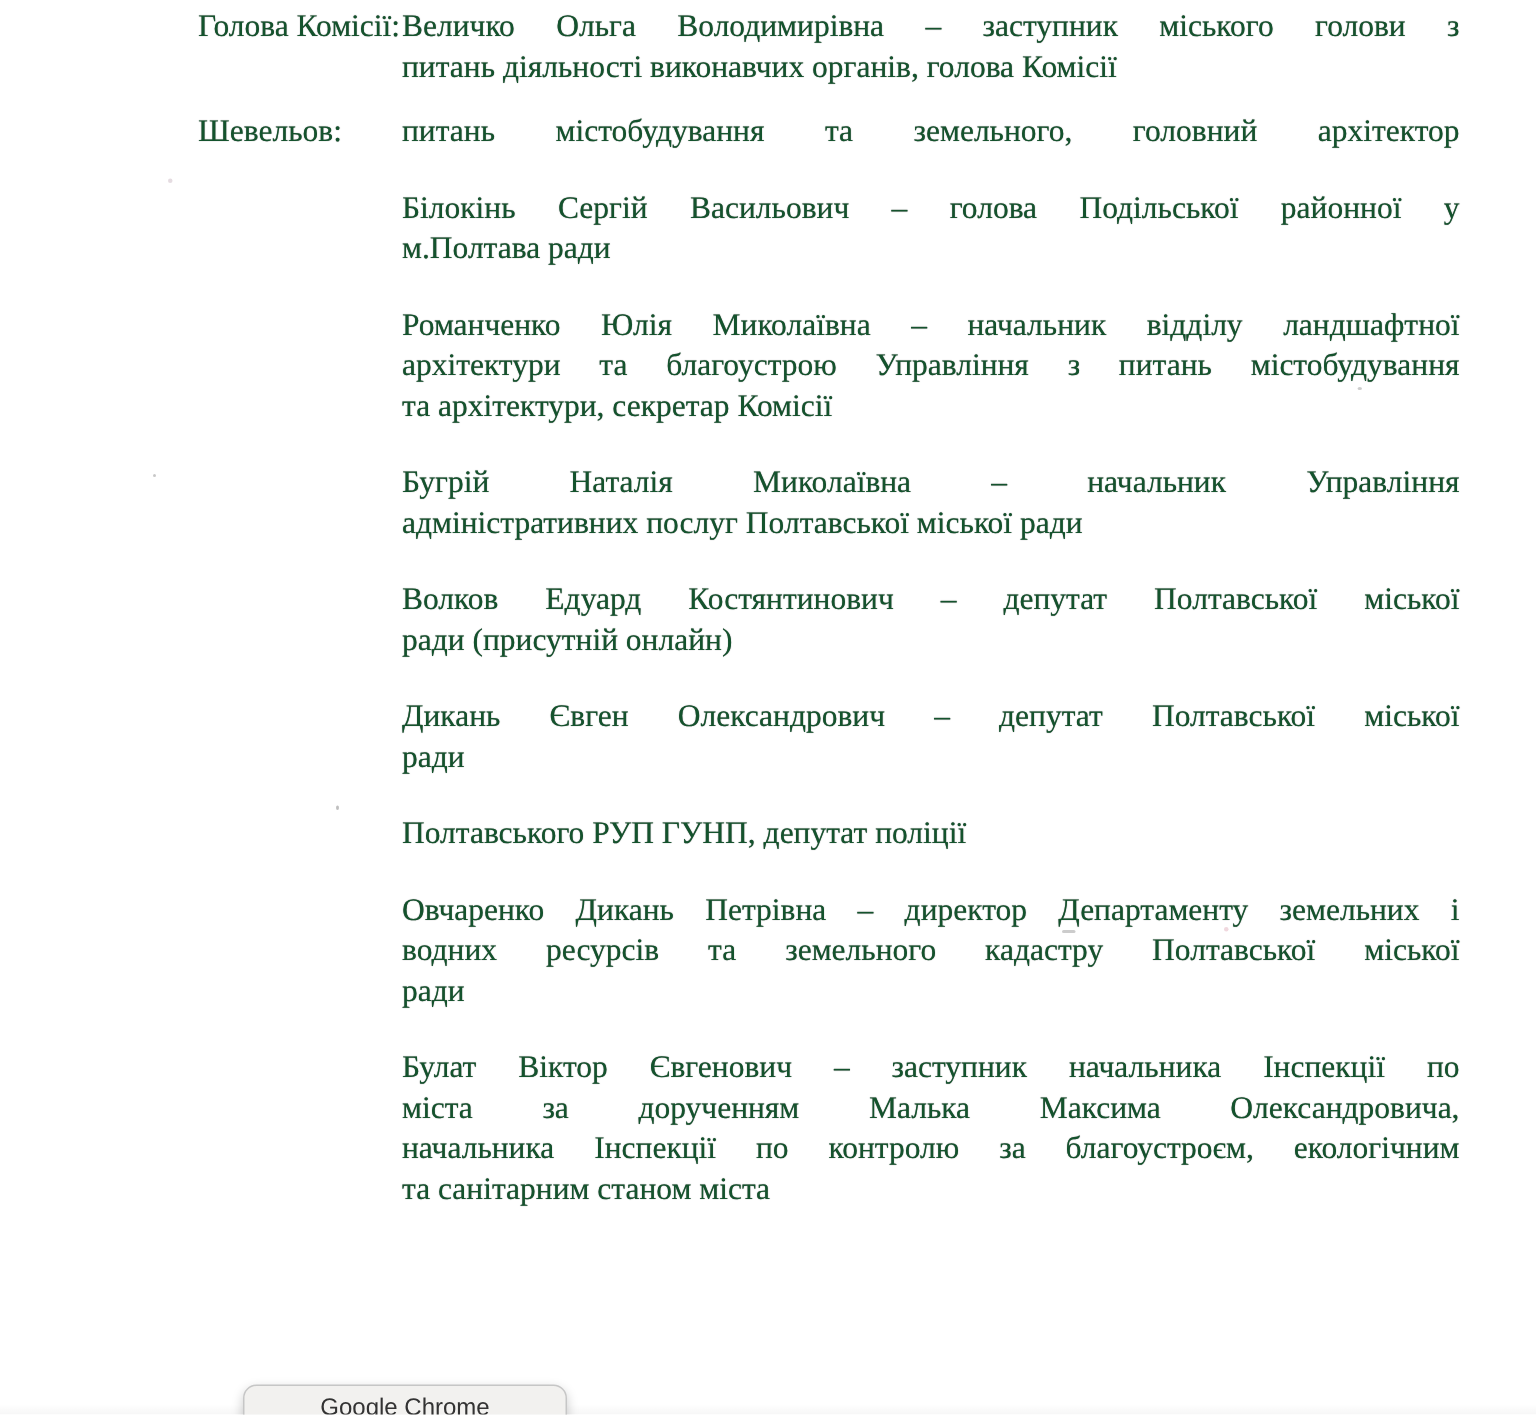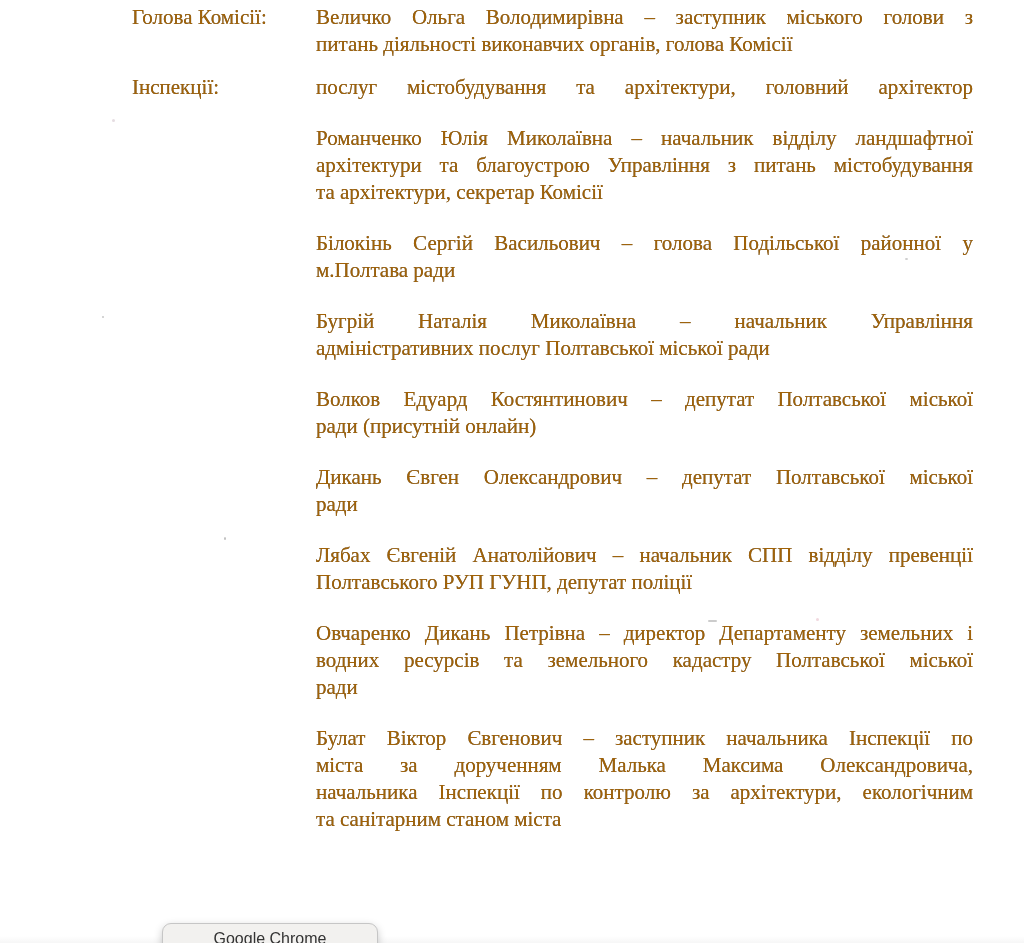--- a/index.html
+++ b/index.html
@@ -18,40 +18,39 @@
     width: 1024px;
     height: 943px;
     overflow: hidden;
     background: #ffffff;
   }
   .doc {
     position: absolute;
     left: 132px;
     top: 4px;
     width: 846px;
-    color: #a16207;
+    color: #14532d;
     font-size: 21px;
     line-height: 27px;
     text-shadow: 0 0 0.6px rgba(20,20,20,0.65);
   }
   .row { display: flex; align-items: flex-start; }
   .row-chair { margin-bottom: 16px; }
   .row-label {
     flex: 0 0 136px;
     width: 136px;
     text-align: left;
   }
   .row-content { width: 705px; }
   .para { margin-bottom: 24px; }
   .para:last-child { margin-bottom: 0; }
   .tline {
     text-align: justify;
     text-align-last: justify;
     white-space: normal;
-    margin-left: 48px;
   }
   .tline-last {
     text-align-last: left;
   }
   
   .speck {
     position: absolute;
     border-radius: 50%;
   }
   .speck-1 { left:112px; top:119px; width:3px; height:3px; background:rgba(170,140,155,0.30); }
@@ -97,59 +96,58 @@
       <div class="row-label">Голова Комісії:</div>
       <div class="row-content">
         <div class="para">
             <div class="tline">Величко Ольга Володимирівна – заступник міського голови з</div>
             <div class="tline tline-last">питань діяльності виконавчих органів, голова Комісії</div>
           </div>
       </div>
     </div>
 
     <div class="row">
-      <div class="row-label">Інспекції:</div>
+      <div class="row-label">Шевельов:</div>
       <div class="row-content">
         <div class="para">
-            <div class="tline">послуг містобудування та архітектури, головний архітектор</div>
+            <div class="tline">питань містобудування та земельного, головний архітектор</div>
+          </div>
+        <div class="para">
+            <div class="tline">Білокінь Сергій Васильович – голова Подільської районної у</div>
+            <div class="tline tline-last">м.Полтава ради</div>
           </div>
         <div class="para">
             <div class="tline">Романченко Юлія Миколаївна – начальник відділу ландшафтної</div>
             <div class="tline">архітектури та благоустрою Управління з питань містобудування</div>
             <div class="tline tline-last">та архітектури, секретар Комісії</div>
-          </div>
-        <div class="para">
-            <div class="tline">Білокінь Сергій Васильович – голова Подільської районної у</div>
-            <div class="tline tline-last">м.Полтава ради</div>
           </div>
         <div class="para">
             <div class="tline">Бугрій Наталія Миколаївна – начальник Управління</div>
             <div class="tline tline-last">адміністративних послуг Полтавської міської ради</div>
           </div>
         <div class="para">
             <div class="tline">Волков Едуард Костянтинович – депутат Полтавської міської</div>
             <div class="tline tline-last">ради (присутній онлайн)</div>
           </div>
         <div class="para">
             <div class="tline">Дикань Євген Олександрович – депутат Полтавської міської</div>
             <div class="tline tline-last">ради</div>
           </div>
         <div class="para">
-            <div class="tline">Лябах Євгеній Анатолійович – начальник СПП відділу превенції</div>
             <div class="tline tline-last">Полтавського РУП ГУНП, депутат поліції</div>
           </div>
         <div class="para">
             <div class="tline">Овчаренко Дикань Петрівна – директор Департаменту земельних і</div>
             <div class="tline">водних ресурсів та земельного кадастру Полтавської міської</div>
             <div class="tline tline-last">ради</div>
           </div>
         <div class="para">
             <div class="tline">Булат Віктор Євгенович – заступник начальника Інспекції по</div>
             <div class="tline">міста за дорученням Малька Максима Олександровича,</div>
-            <div class="tline">начальника Інспекції по контролю за архітектури, екологічним</div>
+            <div class="tline">начальника Інспекції по контролю за благоустроєм, екологічним</div>
             <div class="tline tline-last">та санітарним станом міста</div>
           </div>
       </div>
     </div>
 
   </div>
 
   <div class="speck speck-1"></div>
   <div class="speck speck-2"></div>
   <div class="speck speck-3"></div>

